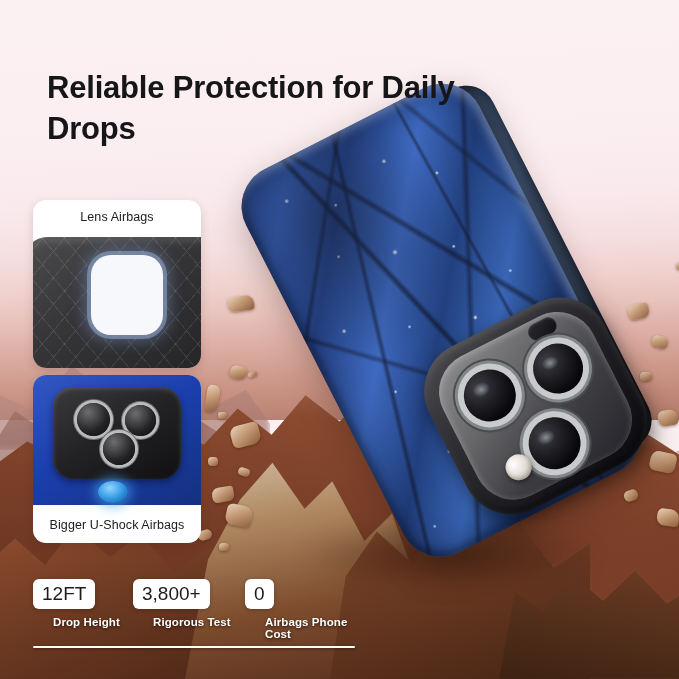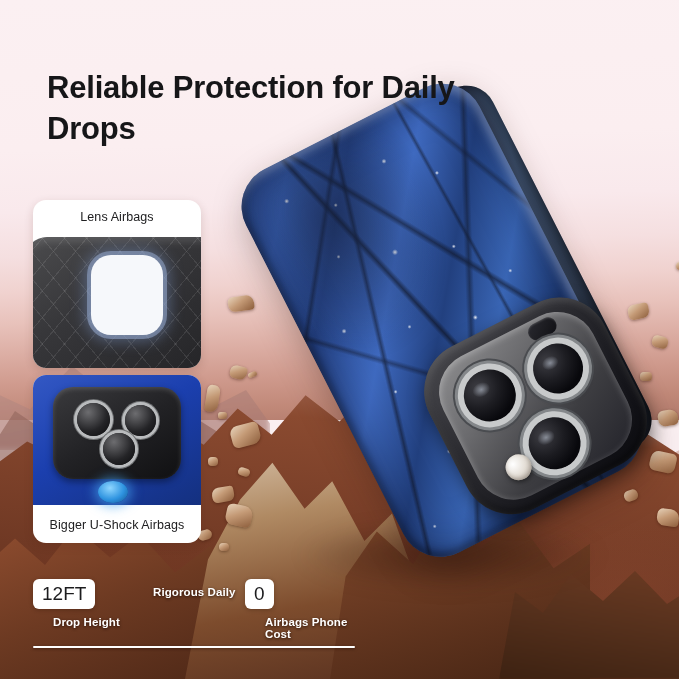--- a/index.html
+++ b/index.html
@@ -396,21 +396,22 @@
     <div class="cap">Bigger U-Shock Airbags</div>
   </div>
 
   <div id="stats">
     <div class="stat-row">
       <div class="stat">
         <span class="val">12FT</span>
         <span class="lbl">Drop Height</span>
       </div>
       <div class="stat">
-        <span class="lbl">Rigorous Daily</span>
+        <span class="val">3,800+</span>
+        <span class="lbl">Rigorous Test</span>
       </div>
       <div class="stat">
         <span class="val">0</span>
         <span class="lbl">Airbags Phone Cost</span>
       </div>
     </div>
     <div class="stat-rule"></div>
   </div>
 
 </div>

